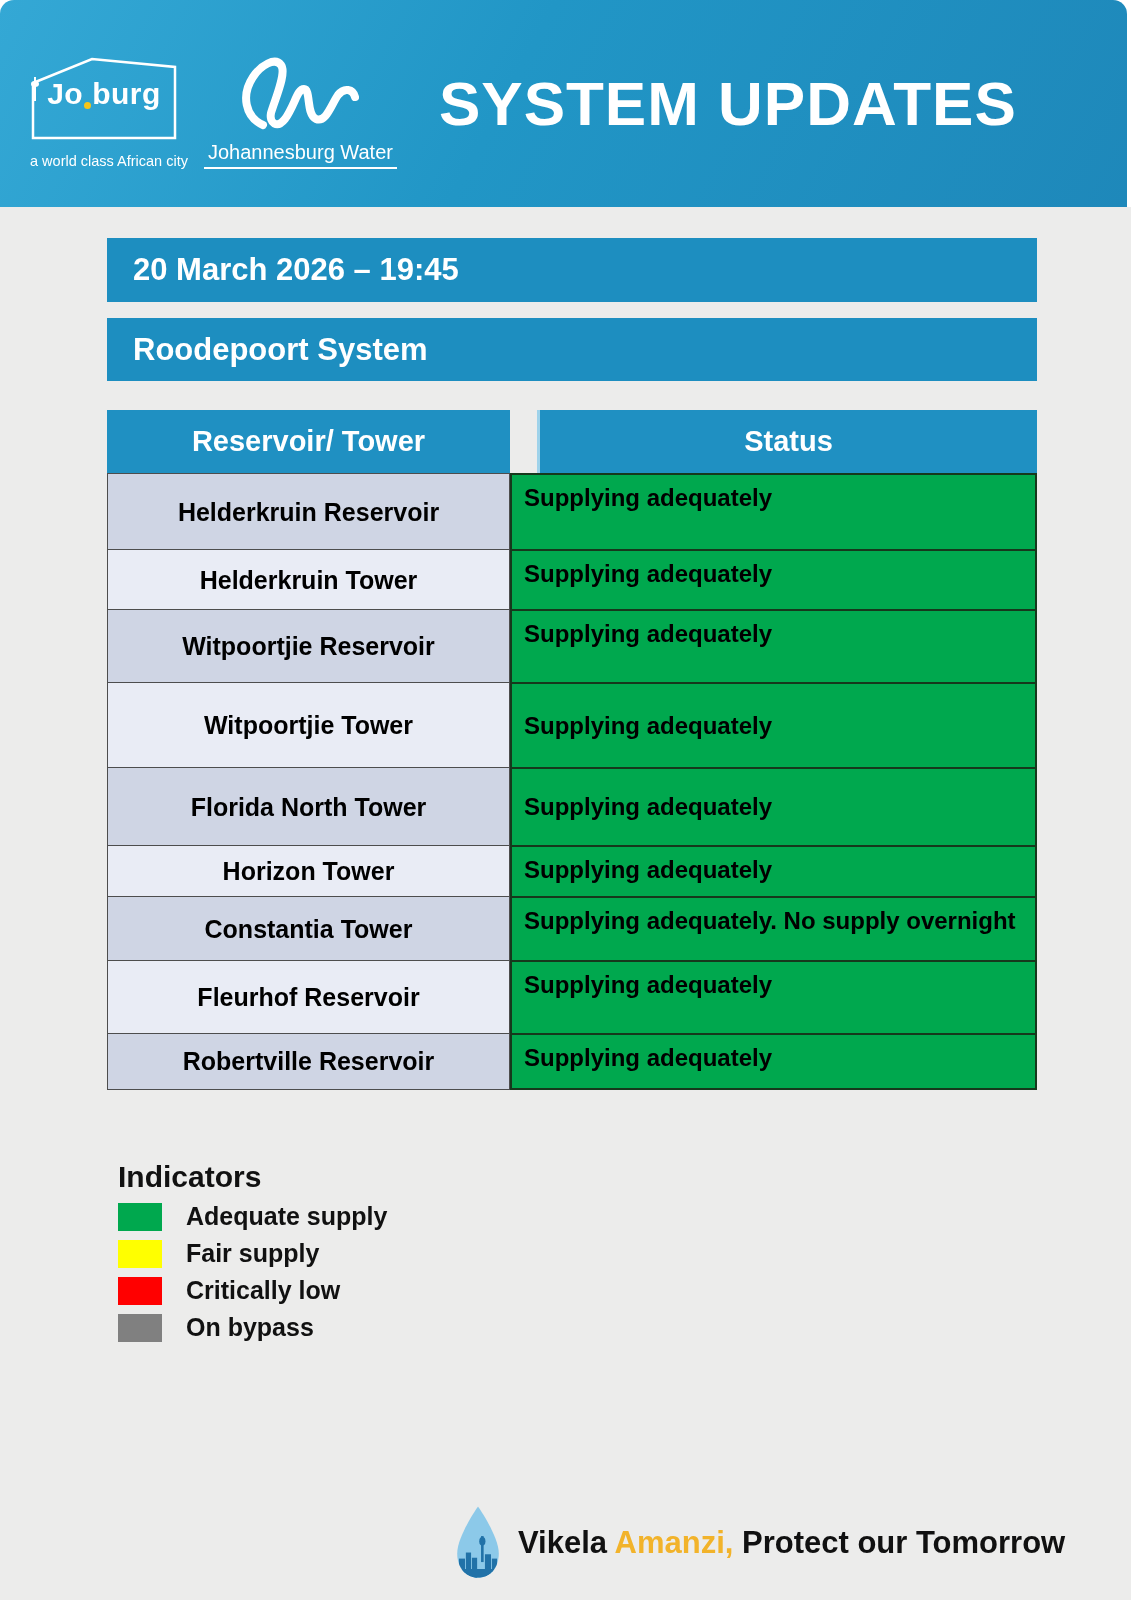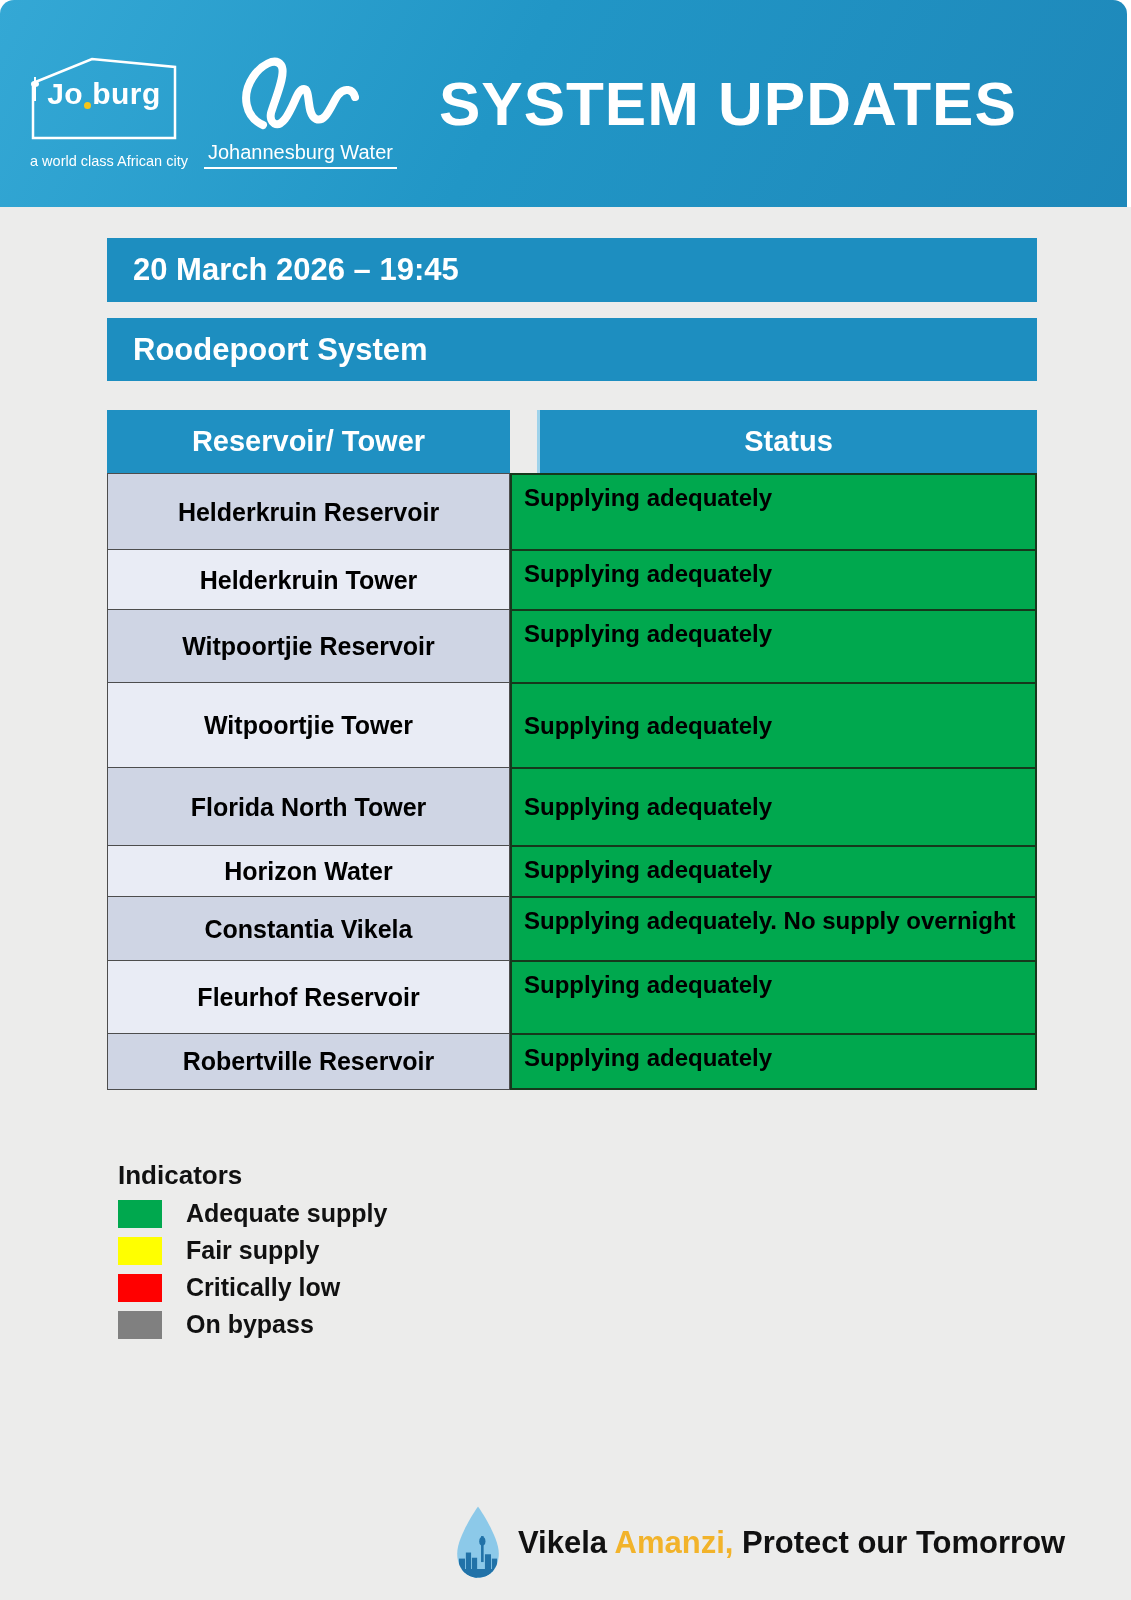--- a/index.html
+++ b/index.html
@@ -50,21 +50,21 @@
   .t-row:nth-child(5){ min-height:80px; }
   .t-row:nth-child(6){ min-height:53px; }
   .t-row:nth-child(7){ min-height:66px; }
   .t-row:nth-child(8){ min-height:75px; }
   .t-row:nth-child(9){ min-height:57px; }
   .t-row:nth-child(5) .cell-status,
   .t-row:nth-child(4) .cell-status { display:flex; align-items:center; padding-top:0; padding-bottom:0; }
 
   
   .legend { margin:70px 0 0 118px; }
-  .legend-title { font-size:26px; font-weight:700; color:#111; margin-bottom:8px; }
+  .legend-title { font-size:30px; font-weight:700; color:#111; margin-bottom:8px; }
   .legend-item { display:flex; align-items:center; gap:24px; margin-bottom:8px; }
   .swatch { width:44px; height:28px; }
   .legend-label { font-size:25px; font-weight:700; color:#111; }
 
   
   .footer { position:absolute; left:452px; bottom:17px; display:flex; align-items:center; gap:14px; }
   .footer-text { font-size:31px; font-weight:700; color:#111; white-space:nowrap; }
   .footer-text .hl { color:#f2b32a; }
 </style>
 </head>
@@ -130,25 +130,25 @@
           </div>
           <div class="t-row">
             <div class="cell-name">Witpoortjie Tower</div>
             <div class="cell-status">Supplying adequately</div>
           </div>
           <div class="t-row">
             <div class="cell-name">Florida North Tower</div>
             <div class="cell-status">Supplying adequately</div>
           </div>
           <div class="t-row">
-            <div class="cell-name">Horizon Water</div>
-            <div class="cell-status">Supplying adequately</div>
-          </div>
-          <div class="t-row">
-            <div class="cell-name">Constantia Vikela</div>
+            <div class="cell-name">Horizon Tower</div>
+            <div class="cell-status">Supplying adequately</div>
+          </div>
+          <div class="t-row">
+            <div class="cell-name">Constantia Tower</div>
             <div class="cell-status">Supplying adequately. No supply overnight</div>
           </div>
           <div class="t-row">
             <div class="cell-name">Fleurhof Reservoir</div>
             <div class="cell-status">Supplying adequately</div>
           </div>
           <div class="t-row">
             <div class="cell-name">Robertville Reservoir</div>
             <div class="cell-status">Supplying adequately</div>
           </div>

